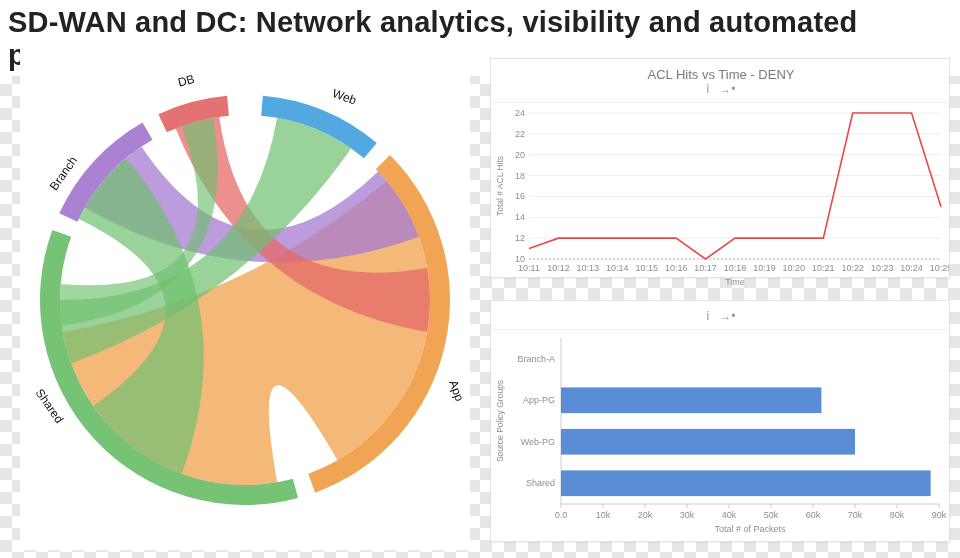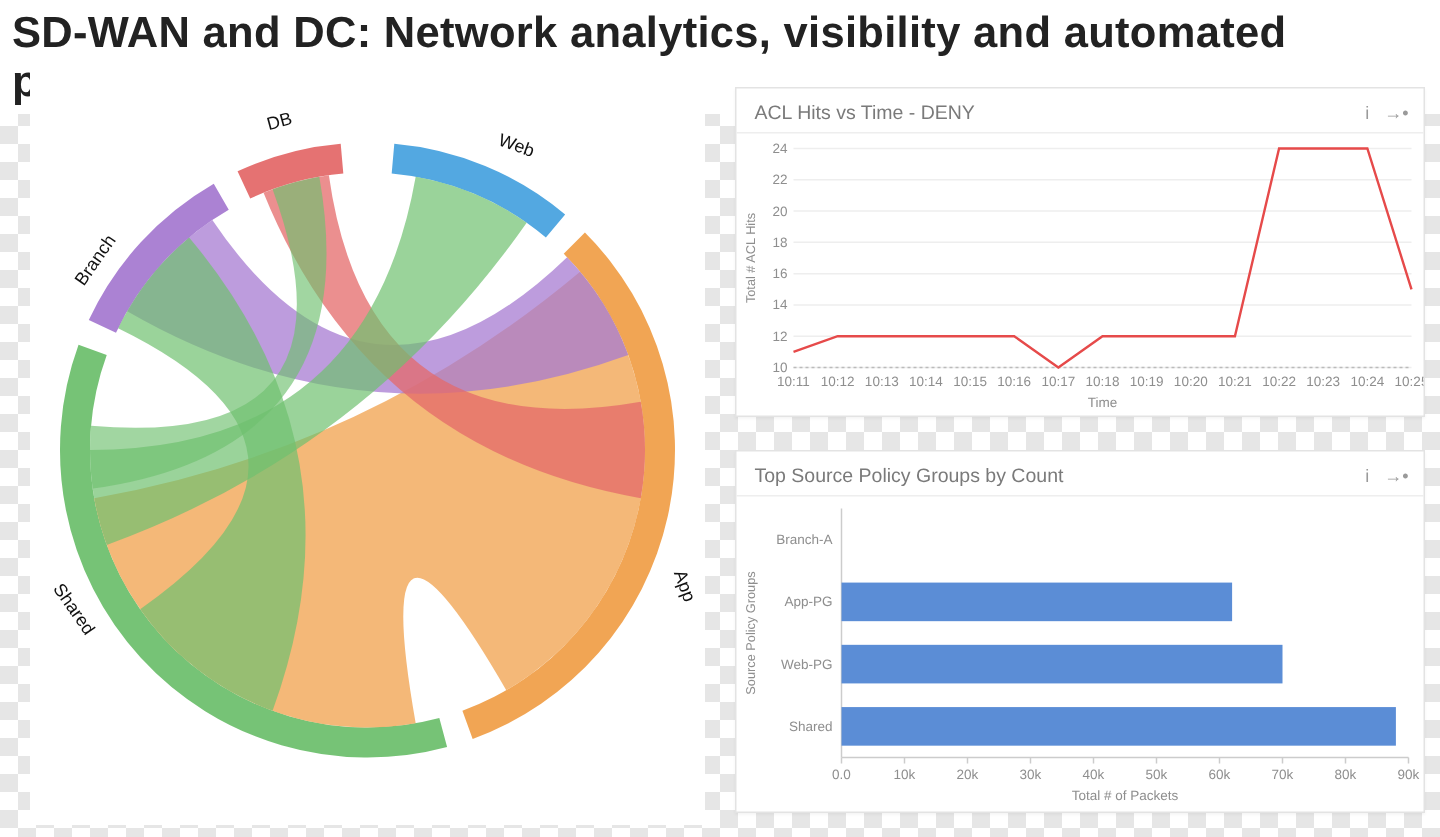--- a/index.html
+++ b/index.html
@@ -58,20 +58,21 @@
     box-sizing: border-box;
   }
   .card-header {
     display: flex;
     align-items: center;
     justify-content: space-between;
     padding: 8px 10px 6px 12px;
     border-bottom: 1px solid #eee;
     color: #7a7a7a;
     font-size: 13px;
+    flex-direction: column;
   }
   .card-icons {
     display: flex;
     gap: 10px;
     color: #9a9a9a;
     font-size: 12px;
   }
   .card-icons span { cursor: default; }
   .card-body { position: relative; }
 
@@ -160,21 +161,20 @@
         <text x="450" y="168" class="axis-text" text-anchor="middle">10:25</text>
         <text x="244" y="182" class="axis-label" text-anchor="middle">Time</text>
         <text x="0" y="0" class="axis-label-v" text-anchor="middle" transform="translate(12 83) rotate(-90)">Total # ACL Hits</text>
         <path d="M38 145.57142857142858 L67.42857142857143 135.14285714285714 L96.85714285714286 135.14285714285714 L126.28571428571428 135.14285714285714 L155.71428571428572 135.14285714285714 L185.14285714285714 135.14285714285714 L214.57142857142856 156 L244 135.14285714285714 L273.42857142857144 135.14285714285714 L302.8571428571429 135.14285714285714 L332.2857142857143 135.14285714285714 L361.7142857142857 10 L391.1428571428571 10 L420.5714285714286 10 L450 103.85714285714286 " class="series-red"></path>
       </svg>
   </div>
 </div>
 
 <div class="card" style="left:490px; top:300px; width:460px; height:242px;">
   <div class="card-header">
-    <span>Top Source Policy Groups by Count</span>
     <div class="card-icons">
       <span>i</span>
       <span>→•</span>
     </div>
   </div>
   <div class="card-body">
     <svg id="bar-svg" width="458" height="208">
         <line x1="70" y1="174" x2="70" y2="178" class="bar-tick"></line>
         <text x="70" y="188" class="axis-text" text-anchor="middle">0.0</text>
         <line x1="112" y1="174" x2="112" y2="178" class="bar-tick"></line>

